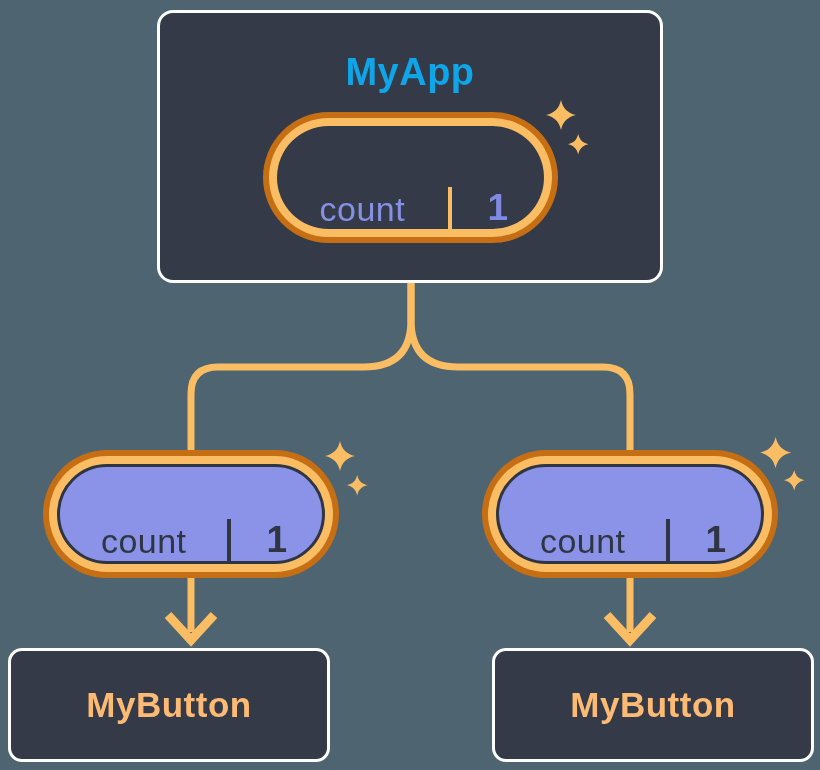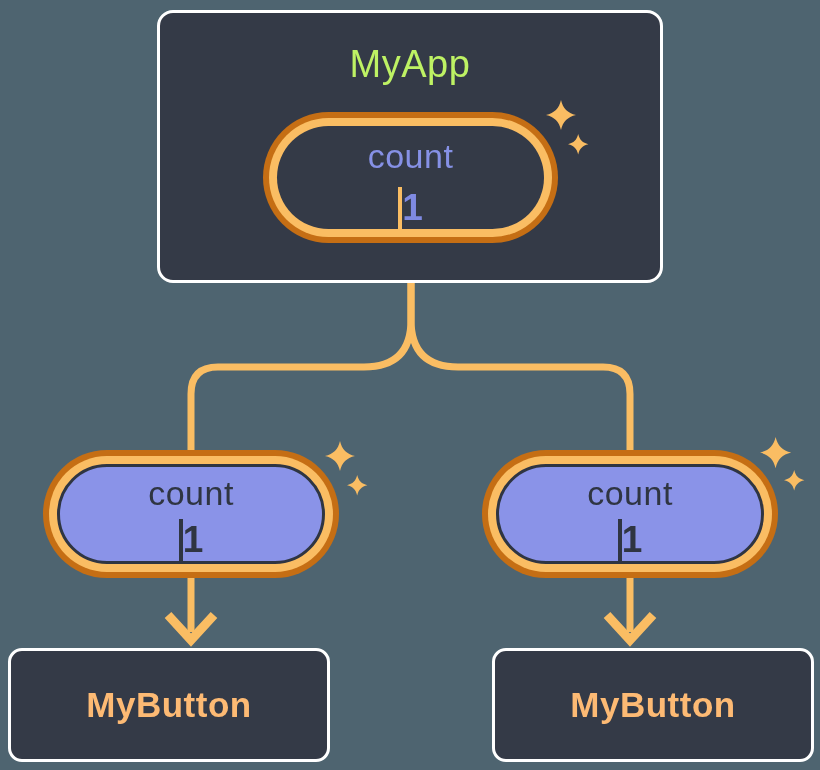--- a/index.html
+++ b/index.html
@@ -23,25 +23,25 @@
     border-radius:16px;
     box-sizing:border-box;
     z-index:2;
   }
   .app-card { left:157px; top:10px; width:506px; height:273px; }
   .btn-card { top:648px; width:322px; height:114px; border-radius:14px;
               display:flex; align-items:center; justify-content:center; }
   .btn-card-left  { left:8px; }
   .btn-card-right { left:492px; }
   .card-title {
-    margin-top:30px;
+    margin-top:38px;
     text-align:center;
-    color:#bef264;
+    color:#0ea5e9;
     font-size:38px;
-    font-weight:400;
+    font-weight:700;
     letter-spacing:0.5px;
   }
   .btn-label {
     color:#fdba74;
     font-size:35px;
     font-weight:600;
     letter-spacing:0.5px;
   }
   
   .pill {
@@ -57,23 +57,22 @@
     border-radius:999px;
     padding:8px;
     width:100%; height:100%;
     box-sizing:border-box;
   }
   .pill-inner {
     border-radius:999px;
     width:100%; height:100%;
     box-sizing:border-box;
     display:flex;
-    align-items:center;
+    align-items:flex-end;
     overflow:hidden;
-    flex-direction:column;
   }
   .pill-top { left:263px; top:112px; width:295px; height:131px; }
   .pill-top .pill-inner { background:#343a47; }
   .pill-top .cell-value { border-left:4px solid #fabd63; }
   .pill-top .state-name { color:#8691e6; }
   .pill-top .state-value{ color:#7f8ae2; }
   .pill-left  { left:43px;  top:450px; width:296px; height:128px; }
   .pill-right { left:482px; top:450px; width:296px; height:128px; }
   .pill-purple .pill-inner { background:#8a93e8; border:3px solid #2f3542; }
   .pill-purple .cell-value { border-left:4px solid #2f3542; }

